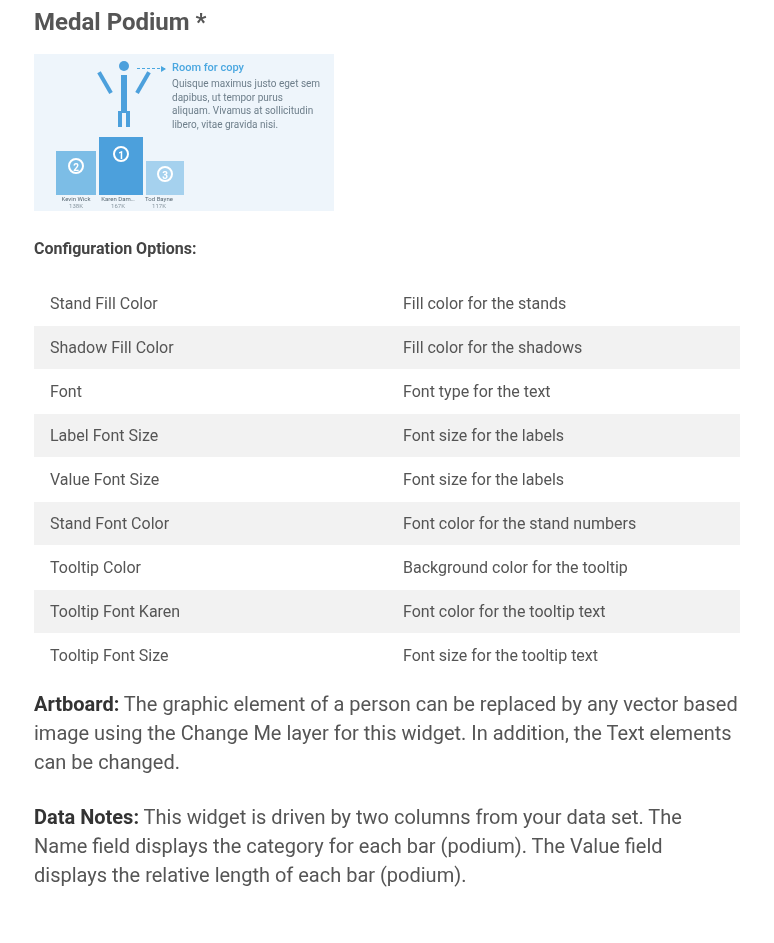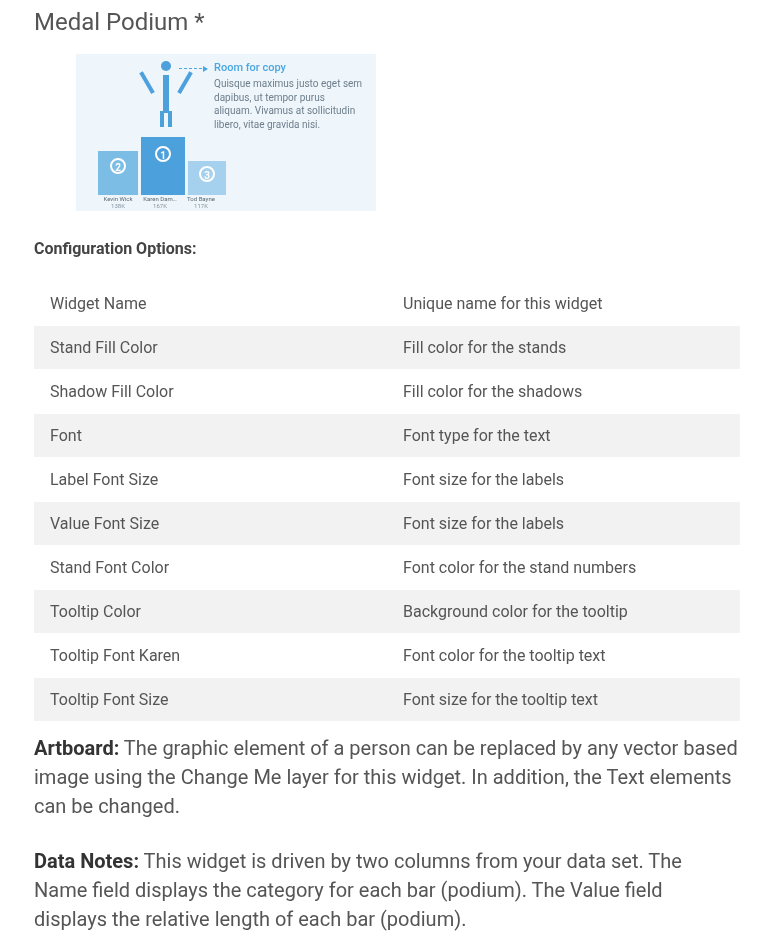--- a/index.html
+++ b/index.html
@@ -5,32 +5,31 @@
   * { box-sizing: border-box; margin: 0; padding: 0; }
   body {
     font-family: -apple-system, BlinkMacSystemFont, "Segoe UI", Roboto, "Helvetica Neue", Arial, sans-serif;
     color: #444;
     background: #fff;
     padding: 8px 34px 30px 34px;
     width: 774px;
   }
   h1.title {
     font-size: 24px;
-    font-weight: 400;
+    font-weight: 700;
     color: #555;
     margin-bottom: 18px;
   }
   .preview {
     width: 300px;
     height: 157px;
     background: #eef5fb;
     position: relative;
     margin-bottom: 28px;
     overflow: hidden;
-    margin-left: 42px;
   }
   
   .figure {
     position: absolute;
     left: 71px;
     top: 7px;
     width: 38px;
     height: 60px;
   }
   .figure .head {
@@ -167,24 +166,20 @@
         <div class="vl">117K</div>
       </div>
   </div>
 </div>
 
 <h3 class="section">Configuration Options:</h3>
 
 <table class="options">
   <tbody id="options-body">
       <tr>
-        <td>Widget Name</td>
-        <td>Unique name for this widget</td>
-      </tr>
-      <tr>
         <td>Stand Fill Color</td>
         <td>Fill color for the stands</td>
       </tr>
       <tr>
         <td>Shadow Fill Color</td>
         <td>Fill color for the shadows</td>
       </tr>
       <tr>
         <td>Font</td>
         <td>Font type for the text</td>

